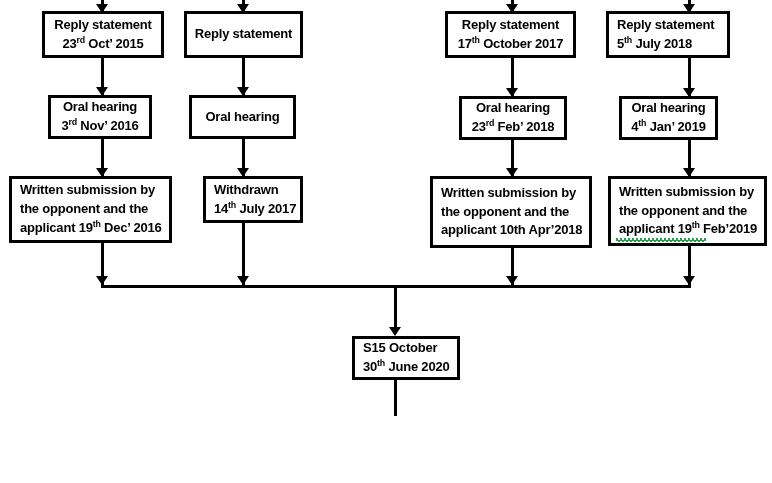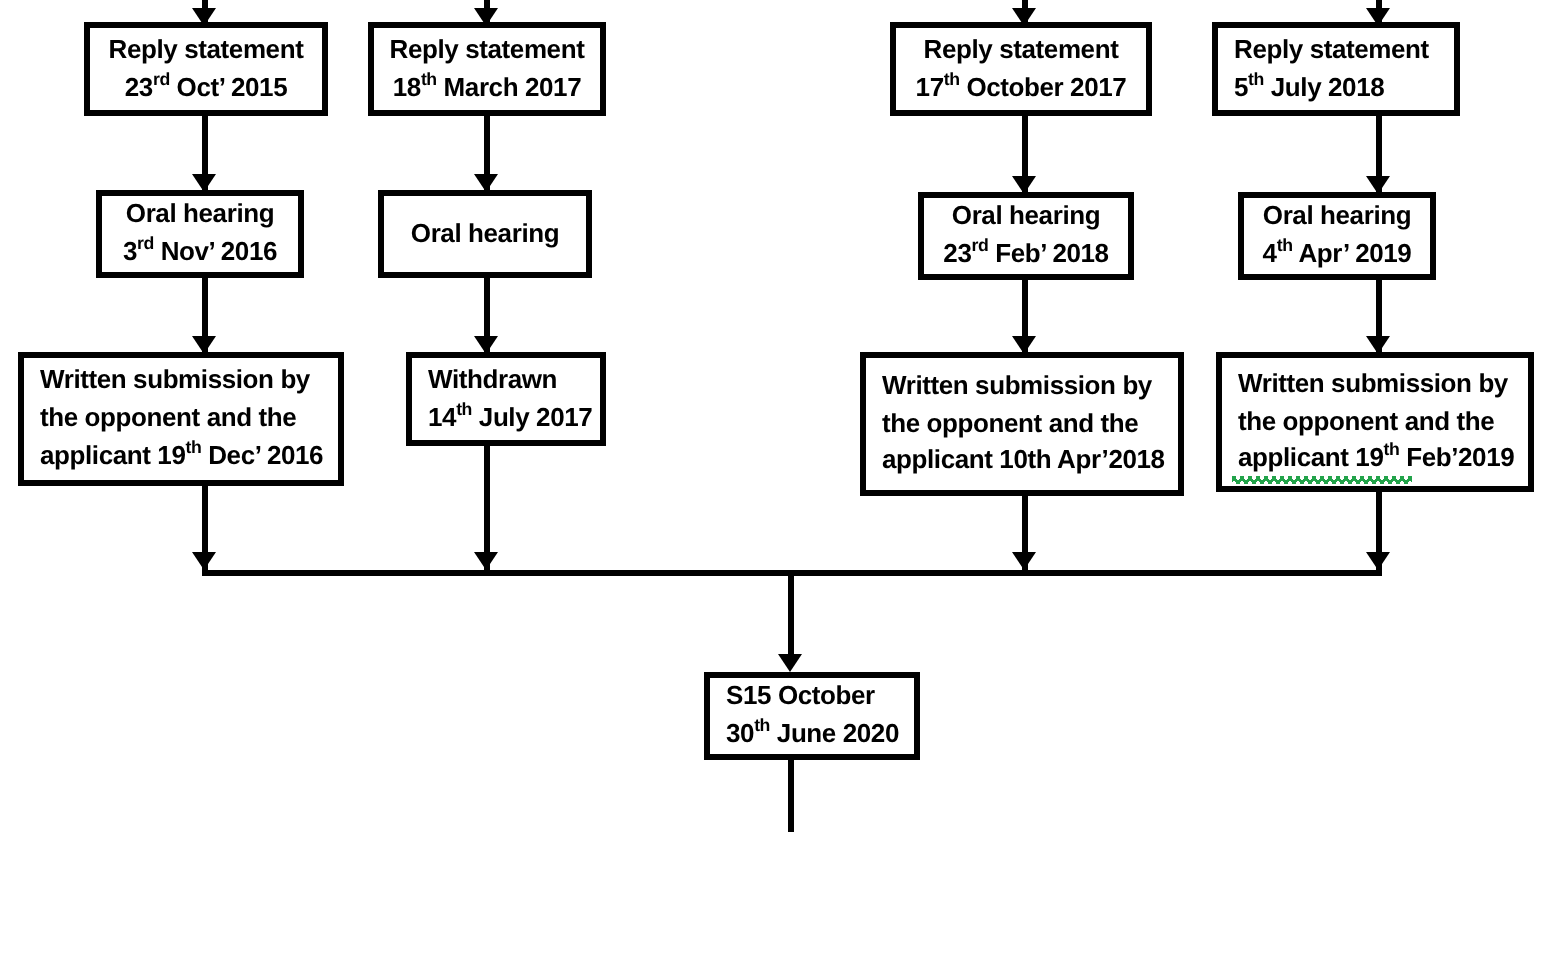--- a/index.html
+++ b/index.html
@@ -114,21 +114,20 @@
   </div>
 
   <div class="vline" style="left:101px; top:243px; height:42px;"></div>
   <div class="arrowhead" style="left:96px; top:276px;"></div>
 
   <div class="vline" style="left:242px; top:0px; height:11px;"></div>
   <div class="arrowhead" style="left:237px; top:4px;"></div>
 
   <div class="node center" style="left:184px; top:11px; width:119px; height:47px;">
     <span class="line">Reply statement</span>
-    <span class="line"><span>18</span><sup>th</sup><span> March 2017</span></span>
   </div>
 
   <div class="vline" style="left:242px; top:58px; height:37px;"></div>
   <div class="arrowhead" style="left:237px; top:87px;"></div>
 
   <div class="node center" style="left:189px; top:95px; width:107px; height:44px;">
     <span class="line">Oral hearing</span>
   </div>
 
   <div class="vline" style="left:242px; top:139px; height:38px;"></div>
@@ -176,21 +175,21 @@
   <div class="node left" style="left:606px; top:11px; width:124px; height:47px;">
     <span class="line">Reply statement</span>
     <span class="line"><span>5</span><sup>th</sup><span> July 2018</span></span>
   </div>
 
   <div class="vline" style="left:688px; top:58px; height:38px;"></div>
   <div class="arrowhead" style="left:683px; top:88px;"></div>
 
   <div class="node center" style="left:619px; top:96px; width:99px; height:44px;">
     <span class="line">Oral hearing</span>
-    <span class="line"><span>4</span><sup>th</sup><span> Apr’ 2019</span></span>
+    <span class="line"><span>4</span><sup>th</sup><span> Jan’ 2019</span></span>
   </div>
 
   <div class="vline" style="left:688px; top:140px; height:37px;"></div>
   <div class="arrowhead" style="left:683px; top:168px;"></div>
 
   <div class="node left" style="left:608px; top:176px; width:159px; height:70px;">
     <span class="line">Written submission by</span>
     <span class="line">the opponent and the</span>
     <span class="line"><span>applicant  19</span><sup>th</sup><span> Feb’2019</span></span>
   </div>

